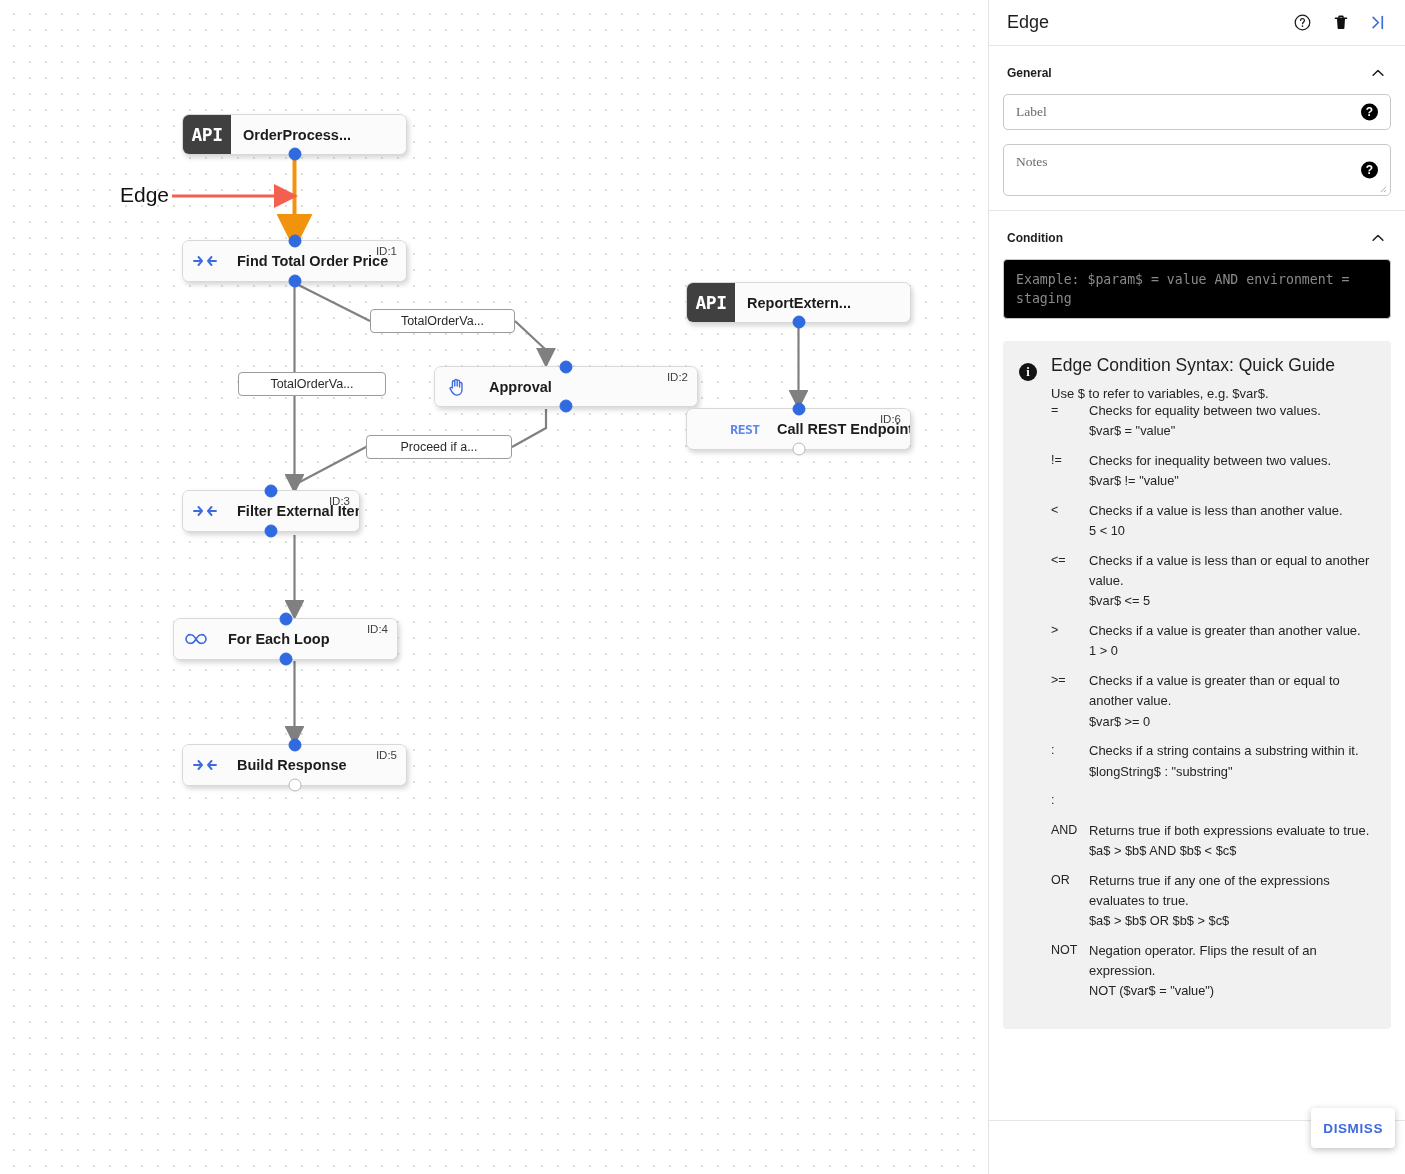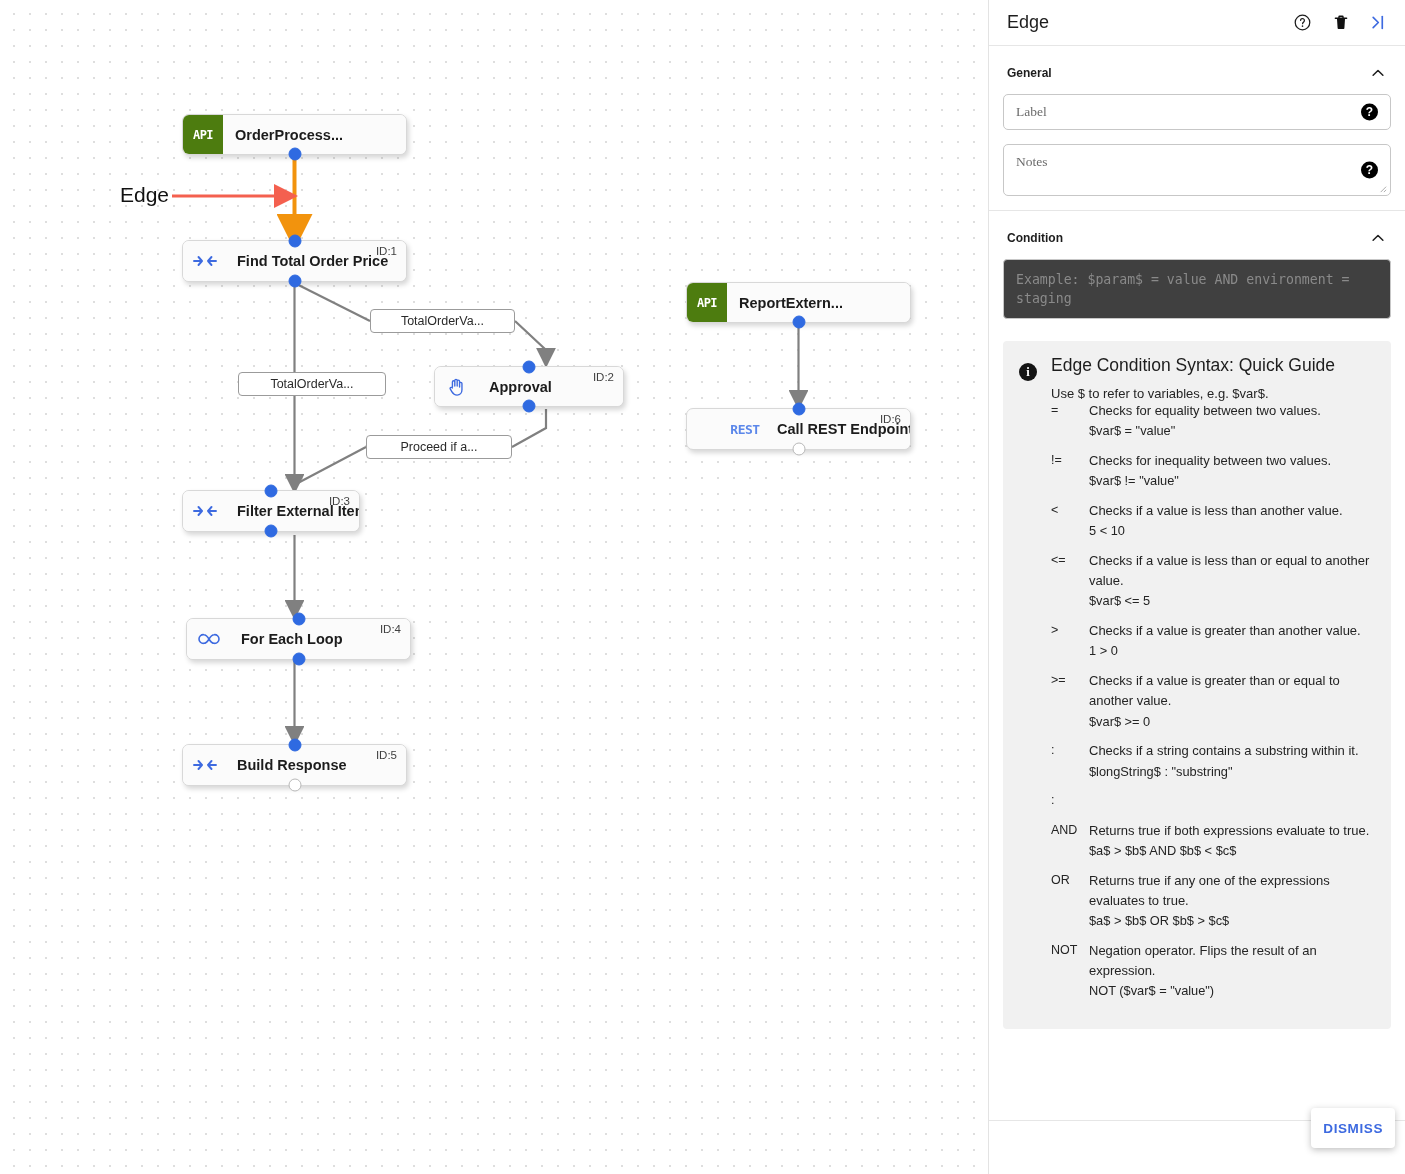--- a/index.html
+++ b/index.html
@@ -25,24 +25,24 @@
     position: absolute;
     background: #fbfbfb;
     border: 1px solid #d8d8d8;
     border-radius: 7px;
     box-shadow: 2px 3px 5px rgba(0,0,0,0.16);
     display: flex; align-items: center;
     overflow: visible;
   }
   .node-inner { display: flex; align-items: center; width: 100%; height: 100%; border-radius: 6px; overflow: hidden; background: #fbfbfb;}
   .badge {
-    width: 40px; align-self: stretch; background: #4d7c0f;
+    width: 48px; align-self: stretch; background: #404040;
     color: #fff; display: flex; align-items: center; justify-content: center;
     font-family: "DejaVu Sans Mono", monospace;
-    font-weight: 700; font-size: 12px; letter-spacing: -0.5px;
+    font-weight: 700; font-size: 18px; letter-spacing: -0.5px;
   }
   .icon-slot {
     width: 44px; flex: 0 0 44px; display: flex; align-items: center; justify-content: center;
     color: #3d6ae0;
   }
   .node-title {
     font-size: 14.5px; font-weight: 700; color: #1c1c1c;
     padding-left: 10px; white-space: nowrap;
   }
   .badge + .node-title { font-weight: 700; padding-left: 12px; }
@@ -113,21 +113,21 @@
     color: #fff; font-size: 12px; font-weight: 700; line-height: 17px;
     text-align: center; cursor: pointer; font-family: "Liberation Sans", sans-serif;
   }
   .resize-grip {
     position: absolute; right: 3px; bottom: 2px; width: 9px; height: 9px;
     pointer-events: none;
   }
   .section-divider { height: 1px; background: #e6e6e6; margin: 6px 0 0 0; }
 
   .cond-area {
-    border: 1px solid #c7c7c7; border-radius: 4px; background: #404040;
+    border: 1px solid #c7c7c7; border-radius: 4px; background: #000000;
     min-height: 60px; padding: 10px 12px;
   }
   .cond-area .ph {
     font-family: "DejaVu Sans Mono", monospace;
     font-size: 13.2px; color: #8a8a8a; line-height: 1.45;
   }
 
   .guide {
     margin-top: 22px; background: #f1f1f1; border-radius: 4px;
     padding: 14px 16px 18px 16px; display: flex; gap: 14px;
@@ -218,21 +218,21 @@
               <path d="M1 8h8M9 8l-3.5-4M9 8l-3.5 4M23 8h-8M15 8l3.5-4M15 8l3.5 4" stroke="#3d6ae0" stroke-width="1.9" fill="none" stroke-linecap="round" stroke-linejoin="round"></path>
             </svg>
         </div>
         <div class="node-title">Find Total Order Price</div>
       </div>
       <div class="node-id">ID:1</div>
       <div class="port top"></div>
       <div class="port bottom"></div>
     </div>
 
-    <div class="node" style="left:434px; top:366px; width:190px; height:41px;">
+    <div class="node" style="left:434px; top:366px; width:264px; height:41px;">
       <div class="node-inner">
         <div class="icon-slot">
           <svg width="22" height="22" viewBox="0 0 24 24">
               <path d="M7 12V6.5a1.3 1.3 0 012.6 0V11M9.6 11V5a1.3 1.3 0 012.6 0v6M12.2 11V5.8a1.3 1.3 0 012.6 0V12M14.8 12V8.2a1.3 1.3 0 012.6 0V15c0 3.4-2.2 5.8-5.3 5.8-3.2 0-4.6-1.6-5.6-3.4L4.6 14c-.5-.9.4-2 1.4-1.5L7 13" stroke="#3d6ae0" stroke-width="1.5" fill="none" stroke-linecap="round" stroke-linejoin="round"></path>
             </svg>
         </div>
         <div class="node-title">Approval</div>
       </div>
       <div class="node-id">ID:2</div>
       <div class="port top"></div>
@@ -246,21 +246,21 @@
               <path d="M1 8h8M9 8l-3.5-4M9 8l-3.5 4M23 8h-8M15 8l3.5-4M15 8l3.5 4" stroke="#3d6ae0" stroke-width="1.9" fill="none" stroke-linecap="round" stroke-linejoin="round"></path>
             </svg>
         </div>
         <div class="node-title">Filter External Items</div>
       </div>
       <div class="node-id">ID:3</div>
       <div class="port top"></div>
       <div class="port bottom"></div>
     </div>
 
-    <div class="node" style="left:186px; top:618px; width:225px; height:42px;">
+    <div class="node" style="left:173px; top:618px; width:225px; height:42px;">
       <div class="node-inner">
         <div class="icon-slot">
           <svg width="26" height="14" viewBox="0 0 26 14">
               <path d="M13 7c-1.6 2.8-3 4.3-5.2 4.3A4.3 4.3 0 013 7a4.3 4.3 0 014.8-4.3C10 2.7 11.4 4.2 13 7zm0 0c1.6 2.8 3 4.3 5.2 4.3A4.3 4.3 0 0023 7a4.3 4.3 0 00-4.8-4.3C16 2.7 14.6 4.2 13 7z" stroke="#3d6ae0" stroke-width="1.6" fill="none" stroke-linecap="round"></path>
             </svg>
         </div>
         <div class="node-title">For Each Loop</div>
       </div>
       <div class="node-id">ID:4</div>
       <div class="port top"></div>

